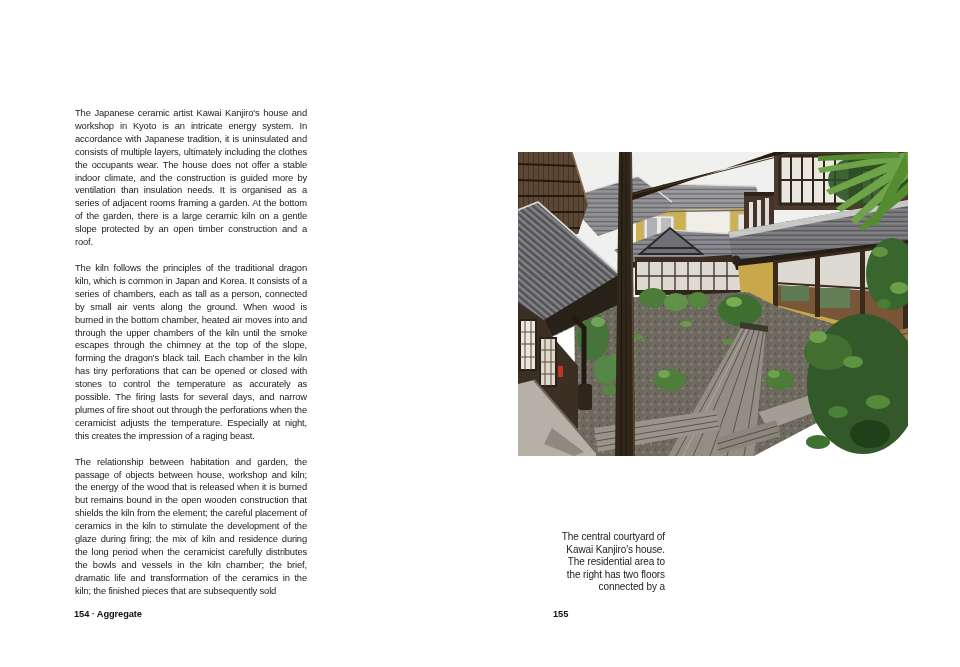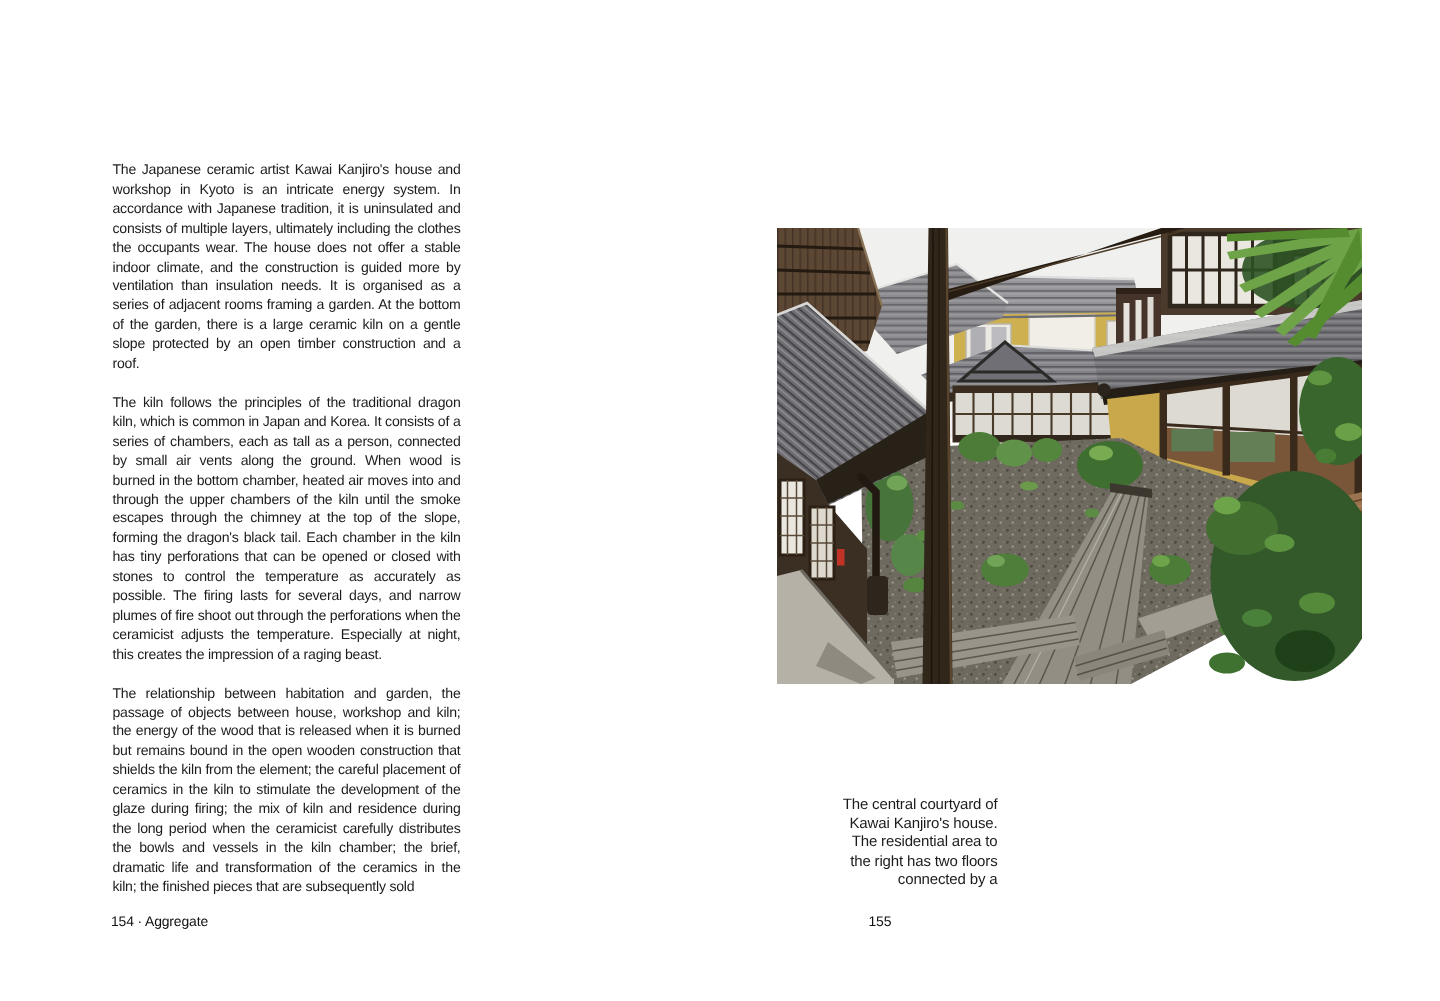--- a/index.html
+++ b/index.html
@@ -12,24 +12,24 @@
   .spread{position:absolute;inset:0;background:#ffffff;}
   
   .text-column{
     position:absolute;left:75px;top:63px;width:232px;
     font-size:9.4px;line-height:12.9px;letter-spacing:-0.15px;
     text-align:justify;color:#1b1b1b;margin-top:44px;
   }
   .text-column p{margin:0 0 13px 0;}
   .page-footer{
     position:absolute;top:609px;
-    font-size:9.3px;font-weight:400;letter-spacing:-0.1px;color:#111;
+    font-size:9.3px;font-weight:700;letter-spacing:-0.1px;color:#111;
   }
   .footer-left{left:74px;}
-  .folio-right{left:579px;}
+  .folio-right{left:553px;}
   
   .photo{
     position:absolute;left:518px;top:152px;width:390px;height:304px;
   }
   .photo svg{display:block;width:100%;height:100%;}
   
   .caption{
     position:absolute;top:531px;
     font-size:10px;line-height:12.5px;letter-spacing:-0.1px;
     color:#1b1b1b;text-align:right;

